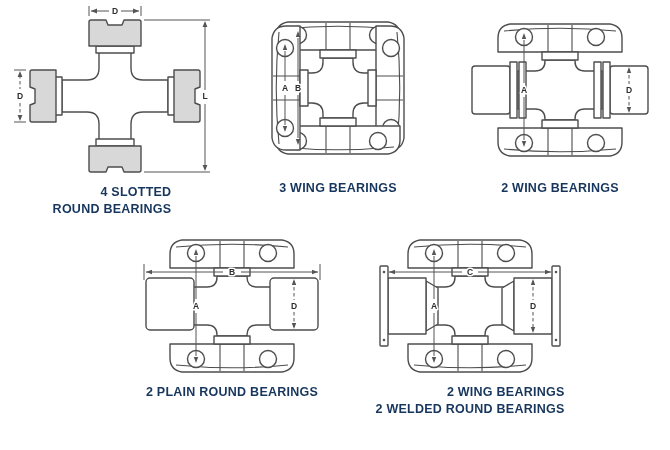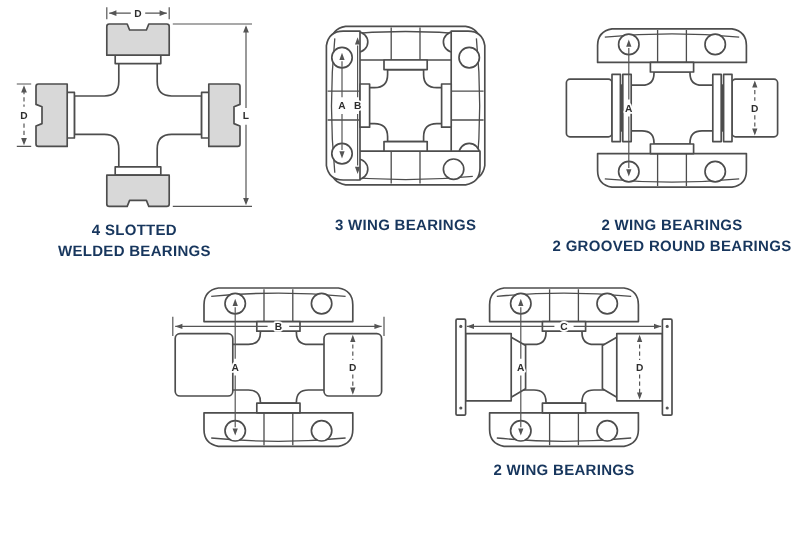--- a/index.html
+++ b/index.html
@@ -1,20 +1,20 @@
 <!DOCTYPE html>
 <html><head>
 <meta charset="utf-8">
 <style>
   html,body{margin:0;padding:0;background:#ffffff;}
   #page{position:relative;width:670px;height:450px;background:#ffffff;overflow:hidden;
         font-family:"Liberation Sans",sans-serif;}
   .figure{position:absolute;}
   .caption{position:relative;left:50%;transform:translateX(-50%);width:max-content;
-           margin-top:4px;text-align:center;color:#17365d;
+           margin-top:4px;text-align:right;color:#17365d;
            font:bold 12.5px/1.32 "Liberation Sans",sans-serif;letter-spacing:.25px;}
   svg{display:block;}
   .ln{fill:#ffffff;stroke:#4d4d4d;stroke-width:1.4;stroke-linejoin:round;}
   .ln2{fill:none;stroke:#4d4d4d;stroke-width:1.1;}
   .cap{fill:#d8d8d8;stroke:#4d4d4d;stroke-width:1.4;stroke-linejoin:round;}
   .dm{fill:none;stroke:#555555;stroke-width:1;}
   .dsh{fill:none;stroke:#555555;stroke-width:1;stroke-dasharray:3.5 2.5;}
   .ar{fill:#555555;stroke:none;}
   .dim{font:bold 8.5px "Liberation Sans",sans-serif;fill:#2e2e2e;text-anchor:middle;
        paint-order:stroke;stroke:#ffffff;stroke-width:3px;stroke-linejoin:round;}
@@ -53,21 +53,21 @@
       </g>
 
       <g>
         <path class="dm" d="M132,16 H198 M132,168 H198 M193,19 V86 M193,100 V165"></path>
         <path class="ar" d="M193,17 L190.6,23 L195.4,23 Z M193,167 L190.6,161 L195.4,161 Z"></path>
         <text class="dim" x="193" y="95">L</text>
       </g>
     </svg>
     <div class="caption">
       <div>4 SLOTTED</div>
-      <div>WELDED BEARINGS</div>
+      <div>ROUND BEARINGS</div>
     </div>
   </div>
 
   <div class="figure" style="left:238px;top:4px;width:200px;">
     <svg width="200" height="172" viewBox="0 0 200 172">
       <defs>
         <g id="wing2">
           <path class="ln" d="M 38,46 L 38,32 Q 38,20 50,18 L 150,18 Q 162,20 162,32 L 162,46 Z"></path>
           <path class="ln2" d="M 44,25 Q 100,19.5 156,25"></path>
           <path class="ln2" d="M 88,19 V46 M 112,19 V46"></path>
@@ -137,21 +137,20 @@
       </g>
 
       <g>
         <path class="dsh" d="M169,65 V80 M169,92 V107"></path>
         <path class="ar" d="M169,63 L166.8,69 L171.2,69 Z M169,109 L166.8,103 L171.2,103 Z"></path>
         <text class="dim" x="169" y="89">D</text>
       </g>
     </svg>
     <div class="caption">
       <div>2 WING BEARINGS</div>
-      <div>2 GROOVED ROUND BEARINGS</div>
     </div>
   </div>
 
   <div class="figure" style="left:132px;top:228px;width:200px;">
     <svg width="200" height="152" viewBox="0 8 200 152">
       <path class="ln" d="M 85,56 L 115,56 L 115,57 Q 115,67 125,67 L 142,67 L 142,105 L 125,105 Q 115,105 115,115 L 115,116 L 85,116 L 85,115 Q 85,105 75,105 L 58,105 L 58,67 L 75,67 Q 85,67 85,57 Z"></path>
       <use href="#wingTB"></use>
       <use href="#wingTB" transform="rotate(180 100 86)"></use>
       <rect class="ln" x="14" y="58" width="48" height="52" rx="4"></rect>
       <rect class="ln" x="138" y="58" width="48" height="52" rx="4"></rect>
@@ -168,20 +167,21 @@
         <text class="dim" x="64" y="89">A</text>
       </g>
 
       <g>
         <path class="dsh" d="M162,61 V80 M162,92 V107"></path>
         <path class="ar" d="M162,59 L159.8,65 L164.2,65 Z M162,109 L159.8,103 L164.2,103 Z"></path>
         <text class="dim" x="162" y="89">D</text>
       </g>
     </svg>
     <div class="caption">
+      <div>2 PLAIN ROUND BEARINGS</div>
     </div>
   </div>
 
   <div class="figure" style="left:370px;top:228px;width:200px;">
     <svg width="200" height="152" viewBox="0 8 200 152">
       <path class="ln" d="M 85,56 L 115,56 L 115,57 Q 115,67 125,67 L 142,67 L 142,105 L 125,105 Q 115,105 115,115 L 115,116 L 85,116 L 85,115 Q 85,105 75,105 L 58,105 L 58,67 L 75,67 Q 85,67 85,57 Z"></path>
       <use href="#wingTB"></use>
       <use href="#wingTB" transform="rotate(180 100 86)"></use>
 
       <g>
@@ -212,16 +212,17 @@
       </g>
 
       <g>
         <path class="dsh" d="M163,61 V80 M163,92 V111"></path>
         <path class="ar" d="M163,59 L160.8,65 L165.2,65 Z M163,113 L160.8,107 L165.2,107 Z"></path>
         <text class="dim" x="163" y="89">D</text>
       </g>
     </svg>
     <div class="caption">
       <div>2 WING BEARINGS</div>
+      <div>2 WELDED ROUND BEARINGS</div>
     </div>
   </div>
 
 </div>
 
 </body></html>

